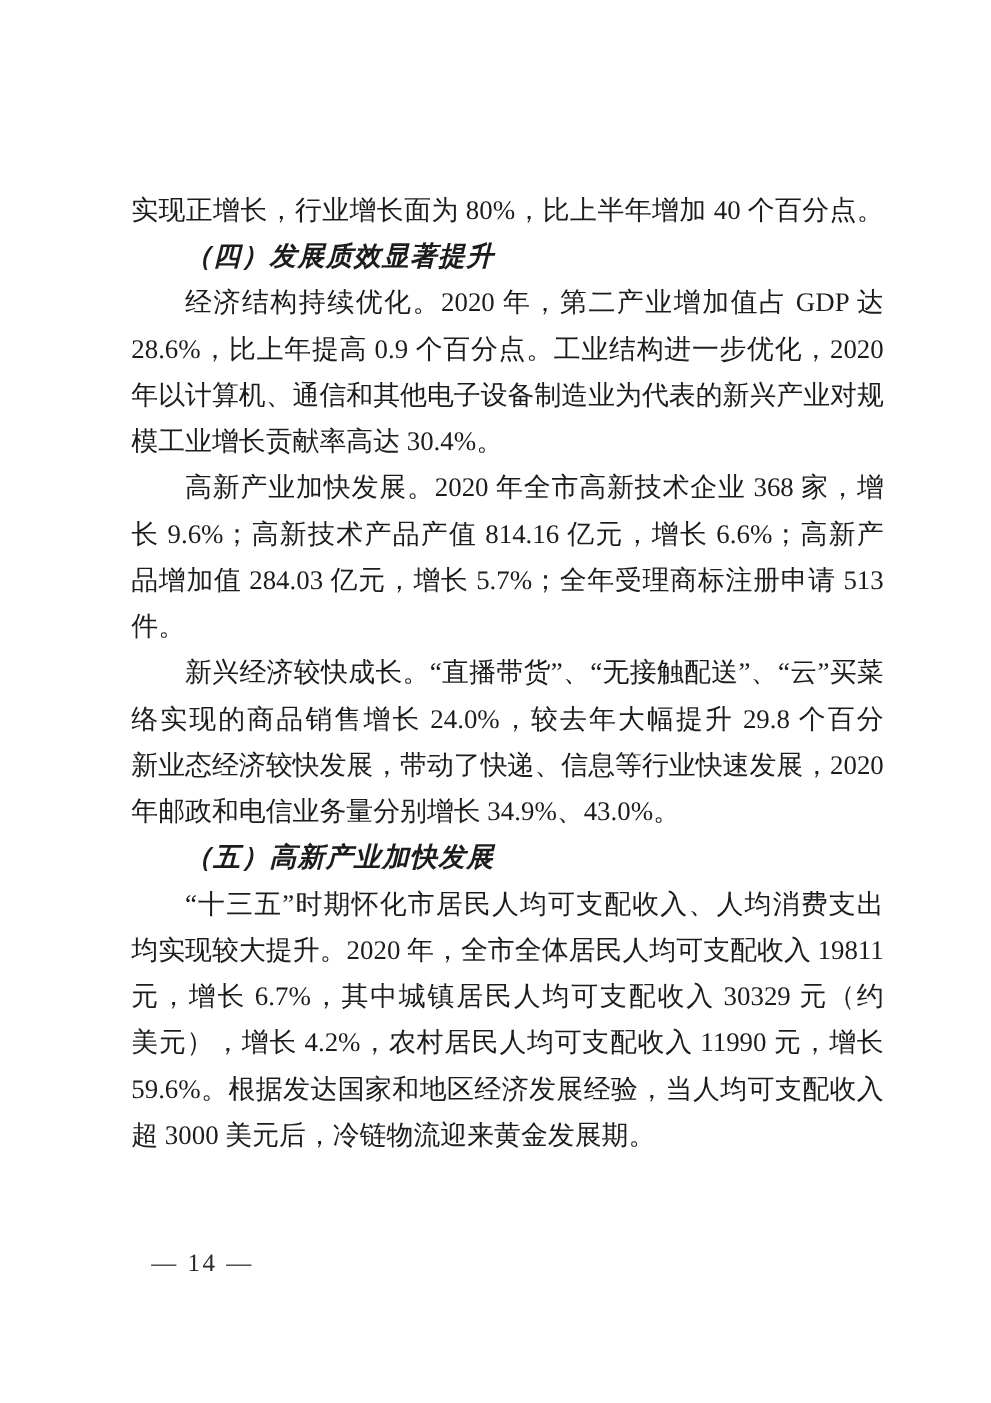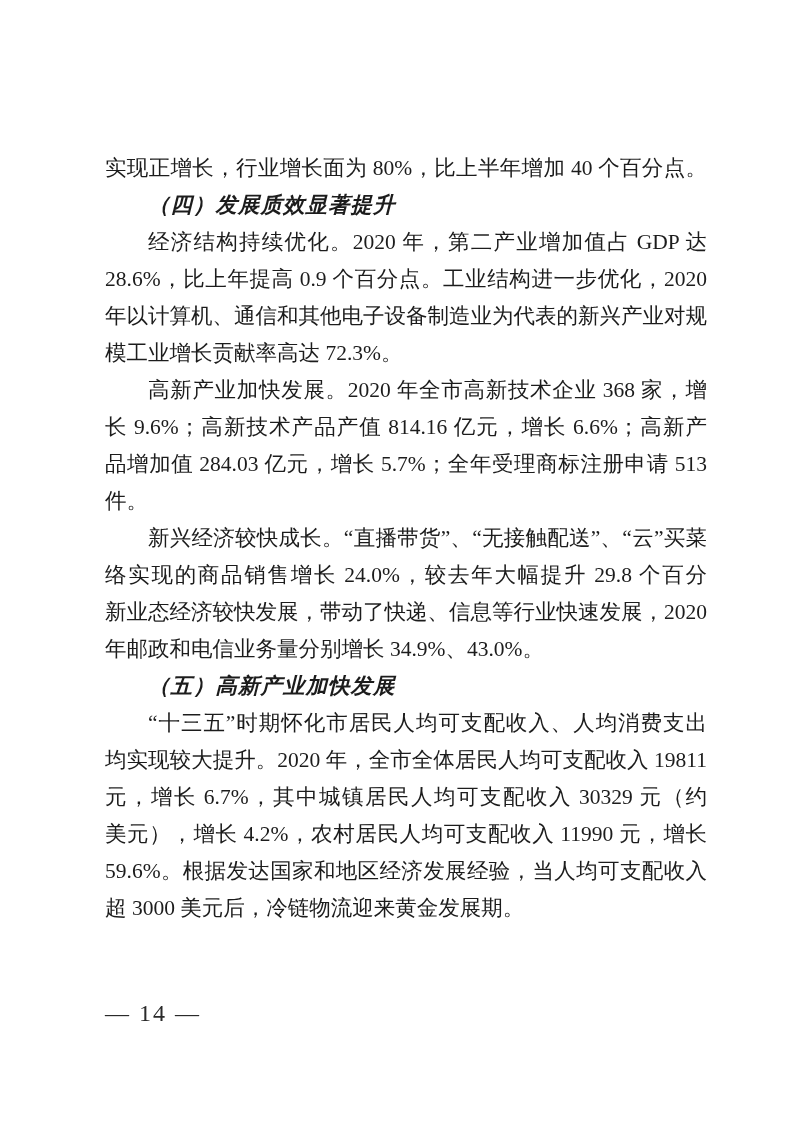--- a/index.html
+++ b/index.html
@@ -11,35 +11,35 @@
   }
   .body-text {
     position:absolute; left:105px; top:150px; width:602px;
     font-size:21.5px; line-height:37px;
   }
   .line { height:37px; overflow:hidden; text-align:left; }
   .line.j { text-align:justify; text-align-last:justify; }
   .line.indent { text-indent:43px; }
   .line.heading { font-weight:600; letter-spacing:1px;font-style:italic; }
   .footer {
-    position:absolute; left:105px; top:1000px;
-    font-size:24px; color:#2a2a2a; letter-spacing:2px;
+    position:absolute; left:121px; top:1000px;
+    font-size:20px; color:#2a2a2a; letter-spacing:2px;
   }
 </style>
 </head>
 <body>
 
 <div class="page">
   <main class="body-text">
     <div class="line j">实现正增长，行业增长面为 80%，比上半年增加 40 个百分点。</div>
     <div class="line heading indent">（四）发展质效显著提升</div>
     <div class="line j indent">经济结构持续优化。2020 年，第二产业增加值占 GDP 达</div>
     <div class="line j">28.6%，比上年提高 0.9 个百分点。工业结构进一步优化，2020</div>
     <div class="line j">年以计算机、通信和其他电子设备制造业为代表的新兴产业对规</div>
-    <div class="line">模工业增长贡献率高达 72.3%。</div>
+    <div class="line">模工业增长贡献率高达 30.4%。</div>
     <div class="line j indent">高新产业加快发展。2020 年全市高新技术企业 368 家，增</div>
     <div class="line j">长 9.6%；高新技术产品产值 814.16 亿元，增长 6.6%；高新产</div>
     <div class="line j">品增加值 284.03 亿元，增长 5.7%；全年受理商标注册申请 513</div>
     <div class="line">件。</div>
     <div class="line j indent">新兴经济较快成长。“直播带货”、“无接触配送”、“云”买菜</div>
     <div class="line j">络实现的商品销售增长 24.0%，较去年大幅提升 29.8 个百分点。</div>
     <div class="line j">新业态经济较快发展，带动了快递、信息等行业快速发展，2020</div>
     <div class="line">年邮政和电信业务量分别增长 34.9%、43.0%。</div>
     <div class="line heading indent">（五）高新产业加快发展</div>
     <div class="line j indent">“十三五”时期怀化市居民人均可支配收入、人均消费支出</div>

